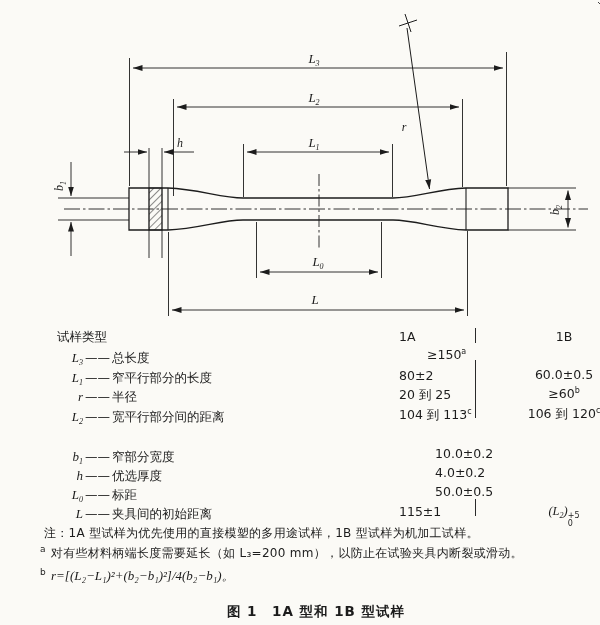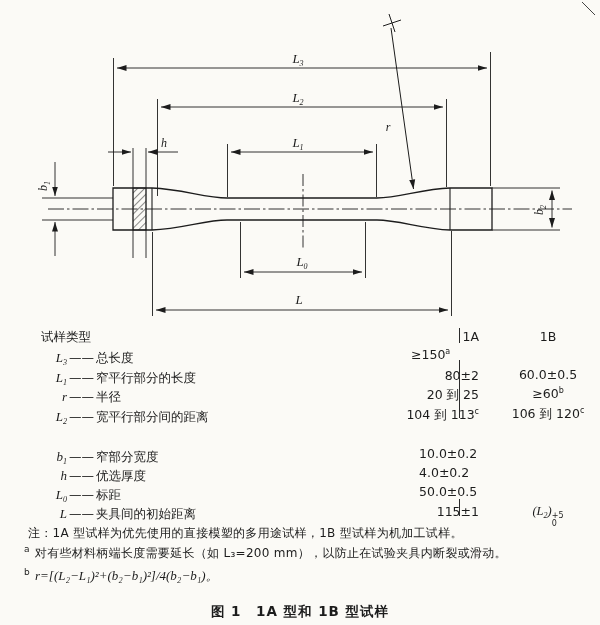--- a/index.html
+++ b/index.html
@@ -1,31 +1,31 @@
 <!DOCTYPE html>
 <html><head>
 <meta charset="utf-8">
 <style>
   html,body{margin:0;padding:0;}
   body{width:600px;height:625px;background:#fbfaf6;position:relative;overflow:hidden;
        font-family:"DejaVu Sans","Liberation Sans",sans-serif;color:#1c1c1c;}
-  #page{position:absolute;inset:0;}
+  #page{position:absolute;inset:0;margin-left:16px;}
   svg text{fill:#1c1c1c;}
   .dimlab{font:italic 13px "Liberation Serif","DejaVu Serif",serif;}
   .dimlab-sm{font:italic 12px "Liberation Serif","DejaVu Serif",serif;}
   .svgsub{font-size:8px;font-style:italic;}
   .trow{position:absolute;left:11px;width:600px;height:19px;font-size:12.5px;white-space:nowrap;}
   .rlabel{position:absolute;left:30px;top:0;}
   .rsym{display:inline-block;width:26px;text-align:right;
         font:italic 13px "Liberation Serif","DejaVu Serif",serif;}
   .sub{font-size:8px;vertical-align:-3px;font-style:italic;
        font-family:"Liberation Serif","DejaVu Serif",serif;}
   .sup{font-size:8px;vertical-align:5px;}
   .dash{padding:0 2px;}
-  .c1a{position:absolute;left:372px;width:96px;text-align:right;top:-2px;}
+  .c1a{position:absolute;left:372px;width:96px;text-align:left;top:-2px;}
   .cmid{position:absolute;left:408px;width:108px;text-align:left;top:-3px;}
   .c1b{position:absolute;left:487px;width:100px;text-align:center;top:-3px;}
   .vdiv{position:absolute;left:459px;width:1px;background:#2a2a2a;}
   .tolstack{display:inline-flex;flex-direction:column;font-size:8px;line-height:8px;
             vertical-align:-3px;text-align:left;}
   .note{position:absolute;left:24px;width:560px;font-size:12px;letter-spacing:.3px;}
   .note .nsup{font-size:9px;vertical-align:5px;margin-right:5px;}
   .formula{font:italic 13px "Liberation Serif","DejaVu Serif",serif;letter-spacing:0;}
   .caption{position:absolute;left:0;top:603px;width:600px;text-align:center;
            font-size:13.5px;font-weight:bold;letter-spacing:1px;}

